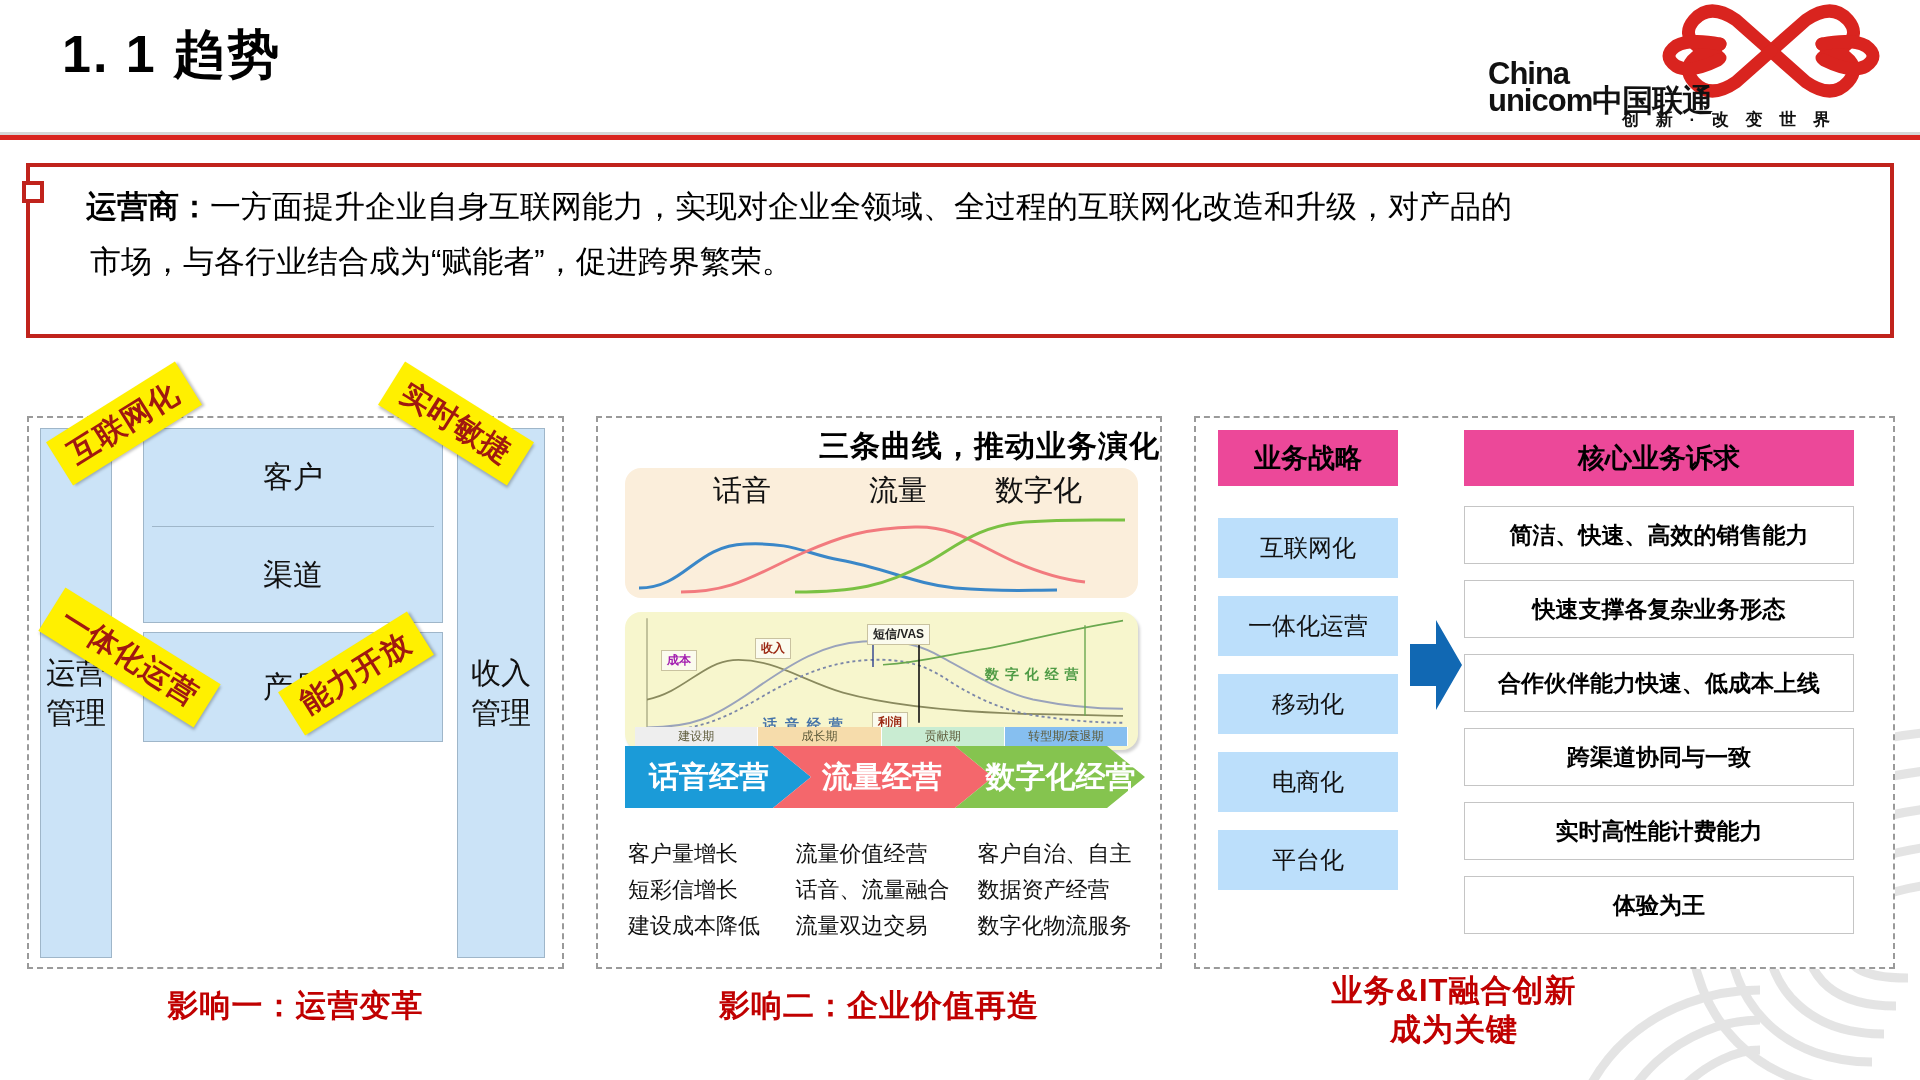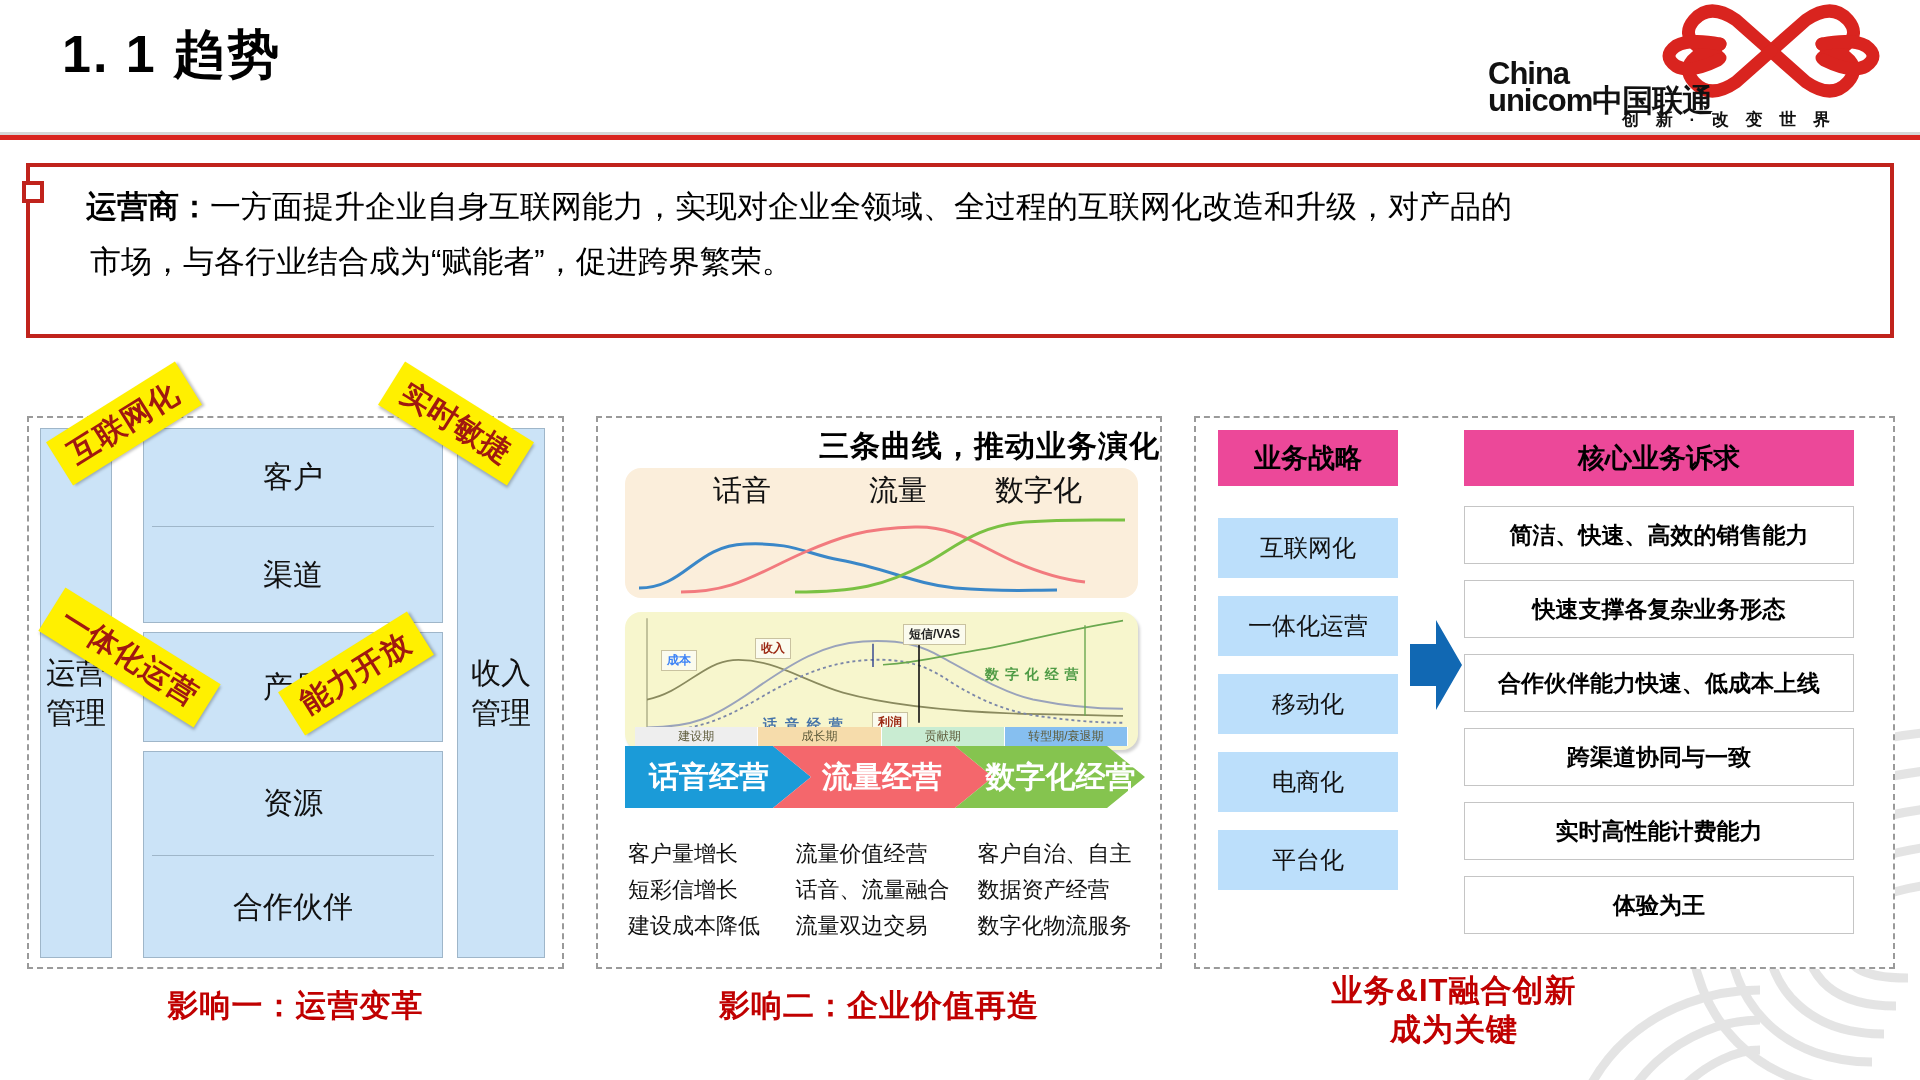--- a/index.html
+++ b/index.html
@@ -119,23 +119,23 @@
   .phase-card {
     position:absolute; left: 27px; top: 194px; width: 513px; height: 138px;
     background: #f7f6cd; border-radius: 16px; box-shadow: 2px 3px 3px rgba(0,0,0,.18);
     overflow:hidden;
   }
   .phase-chart { position:absolute; left: 8px; top: 4px; width: 497px; height: 130px; }
   .pc-label {
     position:absolute; font-size: 12px; font-weight:bold;
     background:#fbfbee; border:1px solid #c9c2a0; padding: 1px 5px; white-space:nowrap;
   }
-  #pc-cost    { left: 36px;  top: 38px; color:#3b82f6; }
+  #pc-cost    { left: 36px;  top: 38px; color:#a21caf; }
   #pc-revenue { left: 130px; top: 26px; color:#9c2a14; }
-  #pc-vas     { left: 242px; top: 12px; color:#222;margin-left:36px; }
+  #pc-vas     { left: 242px; top: 12px; color:#222; }
   #pc-profit  { left: 247px; top: 100px; color:#9c2a14; }
   .pc-free { position:absolute; font-size: 14px; font-weight:bold; white-space:nowrap; }
   #pc-voiceop  { left: 138px; top: 104px; color:#4472a8; letter-spacing:2px; }
   #pc-digitalop{ left: 360px; top: 54px;  color:#4f9b45; letter-spacing:1px; }
   .phase-strip { position:absolute; left: 10px; bottom: 4px; width: 493px; height: 19px; display:flex; }
   .phase-strip div {
     flex:1; font-size: 12px; color:#5d5a3a; display:flex;
     align-items:center; justify-content:center; border-right:1px solid #fff;
   }
   .ps1 { background:#eeeeee; } .ps2 { background:#f6dcab; }
@@ -244,25 +244,20 @@
     <div class="lp-group" id="lp-g1">
       <div class="lp-cell" style="top:0;height:97px">客户</div>
       <div class="lp-div" style="top:97px"></div>
       <div class="lp-cell" style="top:98px;height:96px">渠道</div>
     </div>
 
     <div class="lp-group" id="lp-g2">
       <div class="lp-cell" style="top:0;height:108px">产品</div>
     </div>
 
-    <div class="lp-group" id="lp-g3">
-      <div class="lp-cell" style="top:0;height:103px">资源</div>
-      <div class="lp-div" style="top:103px"></div>
-      <div class="lp-cell" style="top:104px;height:102px">合作伙伴</div>
-    </div>
   </div>
 
   <div class="tag" id="tag-internet">互联网化</div>
   <div class="tag" id="tag-agile">实时敏捷</div>
   <div class="tag" id="tag-unified">一体化运营</div>
   <div class="tag" id="tag-open">能力开放</div>
 
   <div class="panel" id="panel-mid">
     <div class="mp-title">三条曲线，推动业务演化</div>
 

